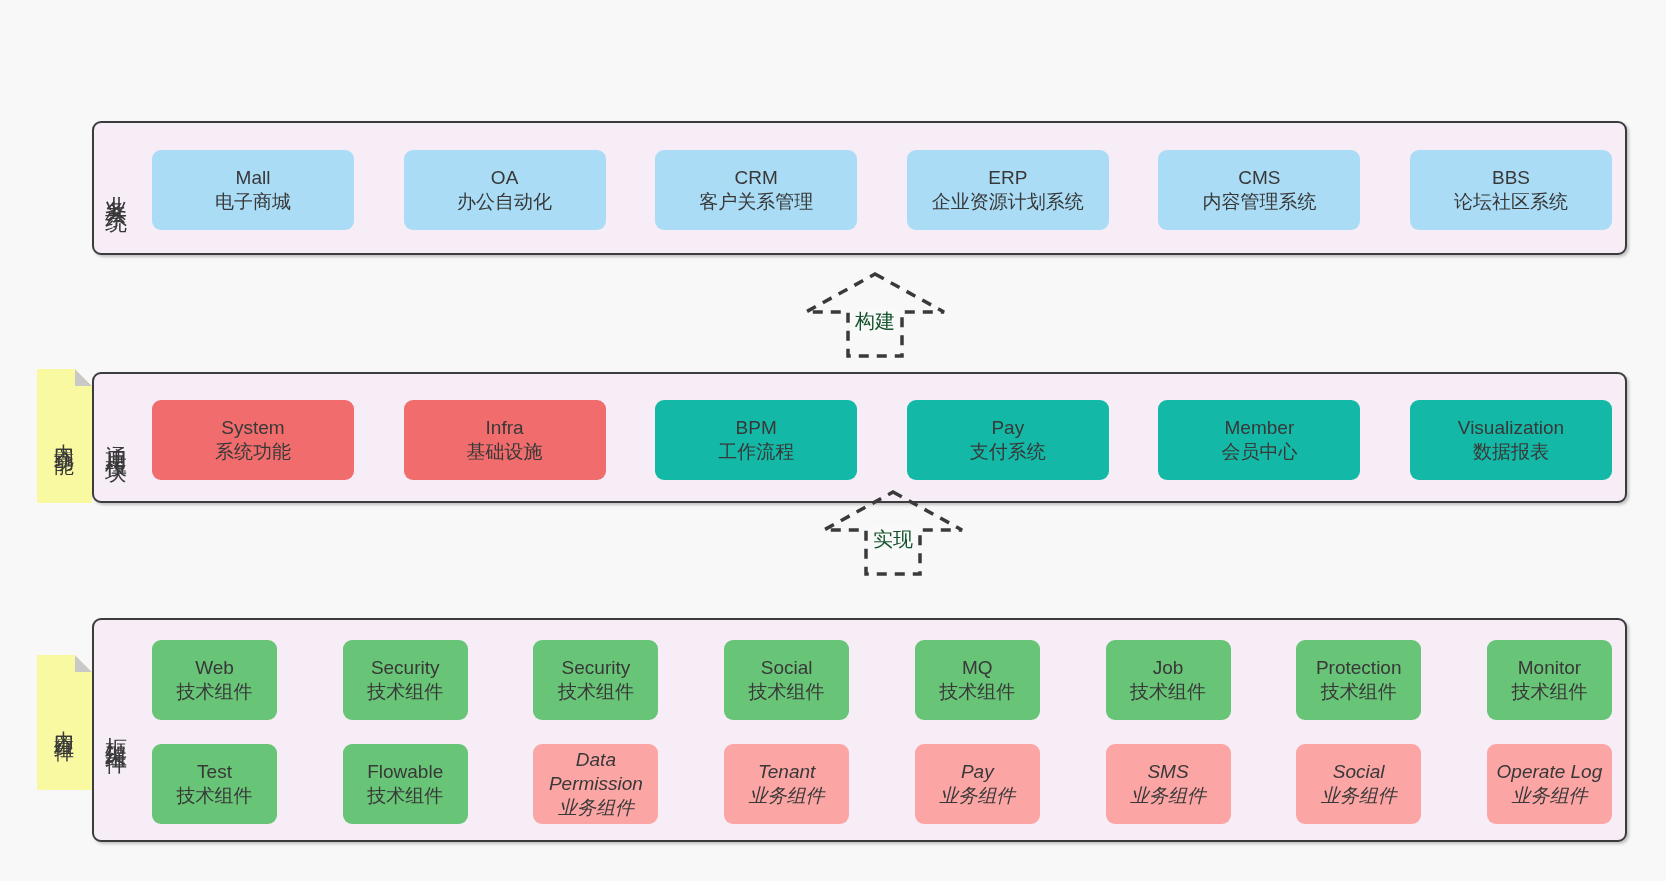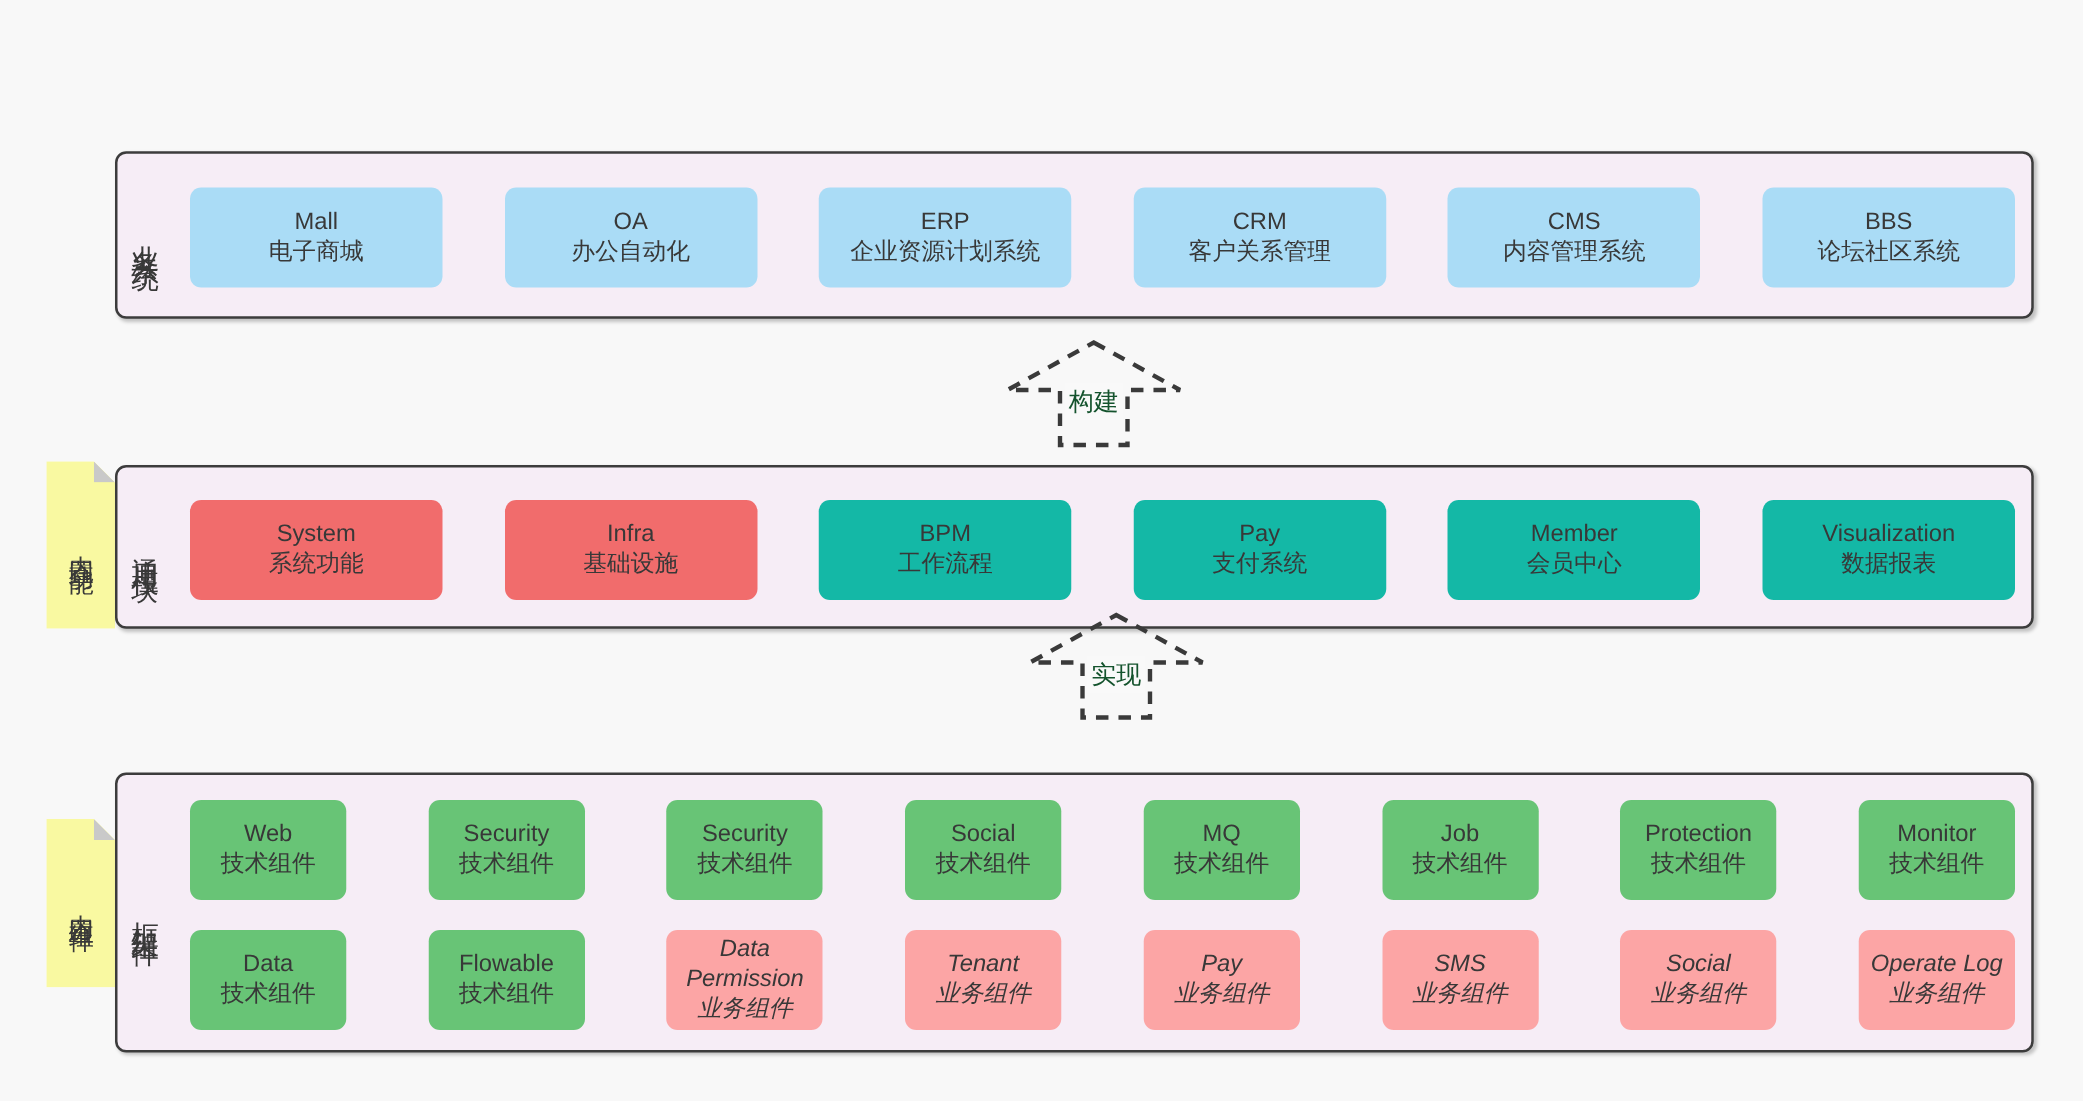--- a/index.html
+++ b/index.html
@@ -60,26 +60,26 @@
     <div class="row row-business">
       <div class="box blue">
         <div>Mall</div>
         <div>电子商城</div>
       </div>
       <div class="box blue">
         <div>OA</div>
         <div>办公自动化</div>
       </div>
       <div class="box blue">
+        <div>CRM</div>
+        <div>客户关系管理</div>
+      </div>
+      <div class="box blue">
         <div>ERP</div>
         <div>企业资源计划系统</div>
-      </div>
-      <div class="box blue">
-        <div>CRM</div>
-        <div>客户关系管理</div>
       </div>
       <div class="box blue">
         <div>CMS</div>
         <div>内容管理系统</div>
       </div>
       <div class="box blue">
         <div>BBS</div>
         <div>论坛社区系统</div>
       </div>
     </div>
@@ -168,21 +168,21 @@
         <div>Protection</div>
         <div>技术组件</div>
       </div>
       <div class="box green">
         <div>Monitor</div>
         <div>技术组件</div>
       </div>
     </div>
     <div class="row row-fw2">
       <div class="box green">
-        <div>Data</div>
+        <div>Test</div>
         <div>技术组件</div>
       </div>
       <div class="box green">
         <div>Flowable</div>
         <div>技术组件</div>
       </div>
       <div class="box lightgreen">
         <div>Data Permission</div>
         <div>业务组件</div>
       </div>

